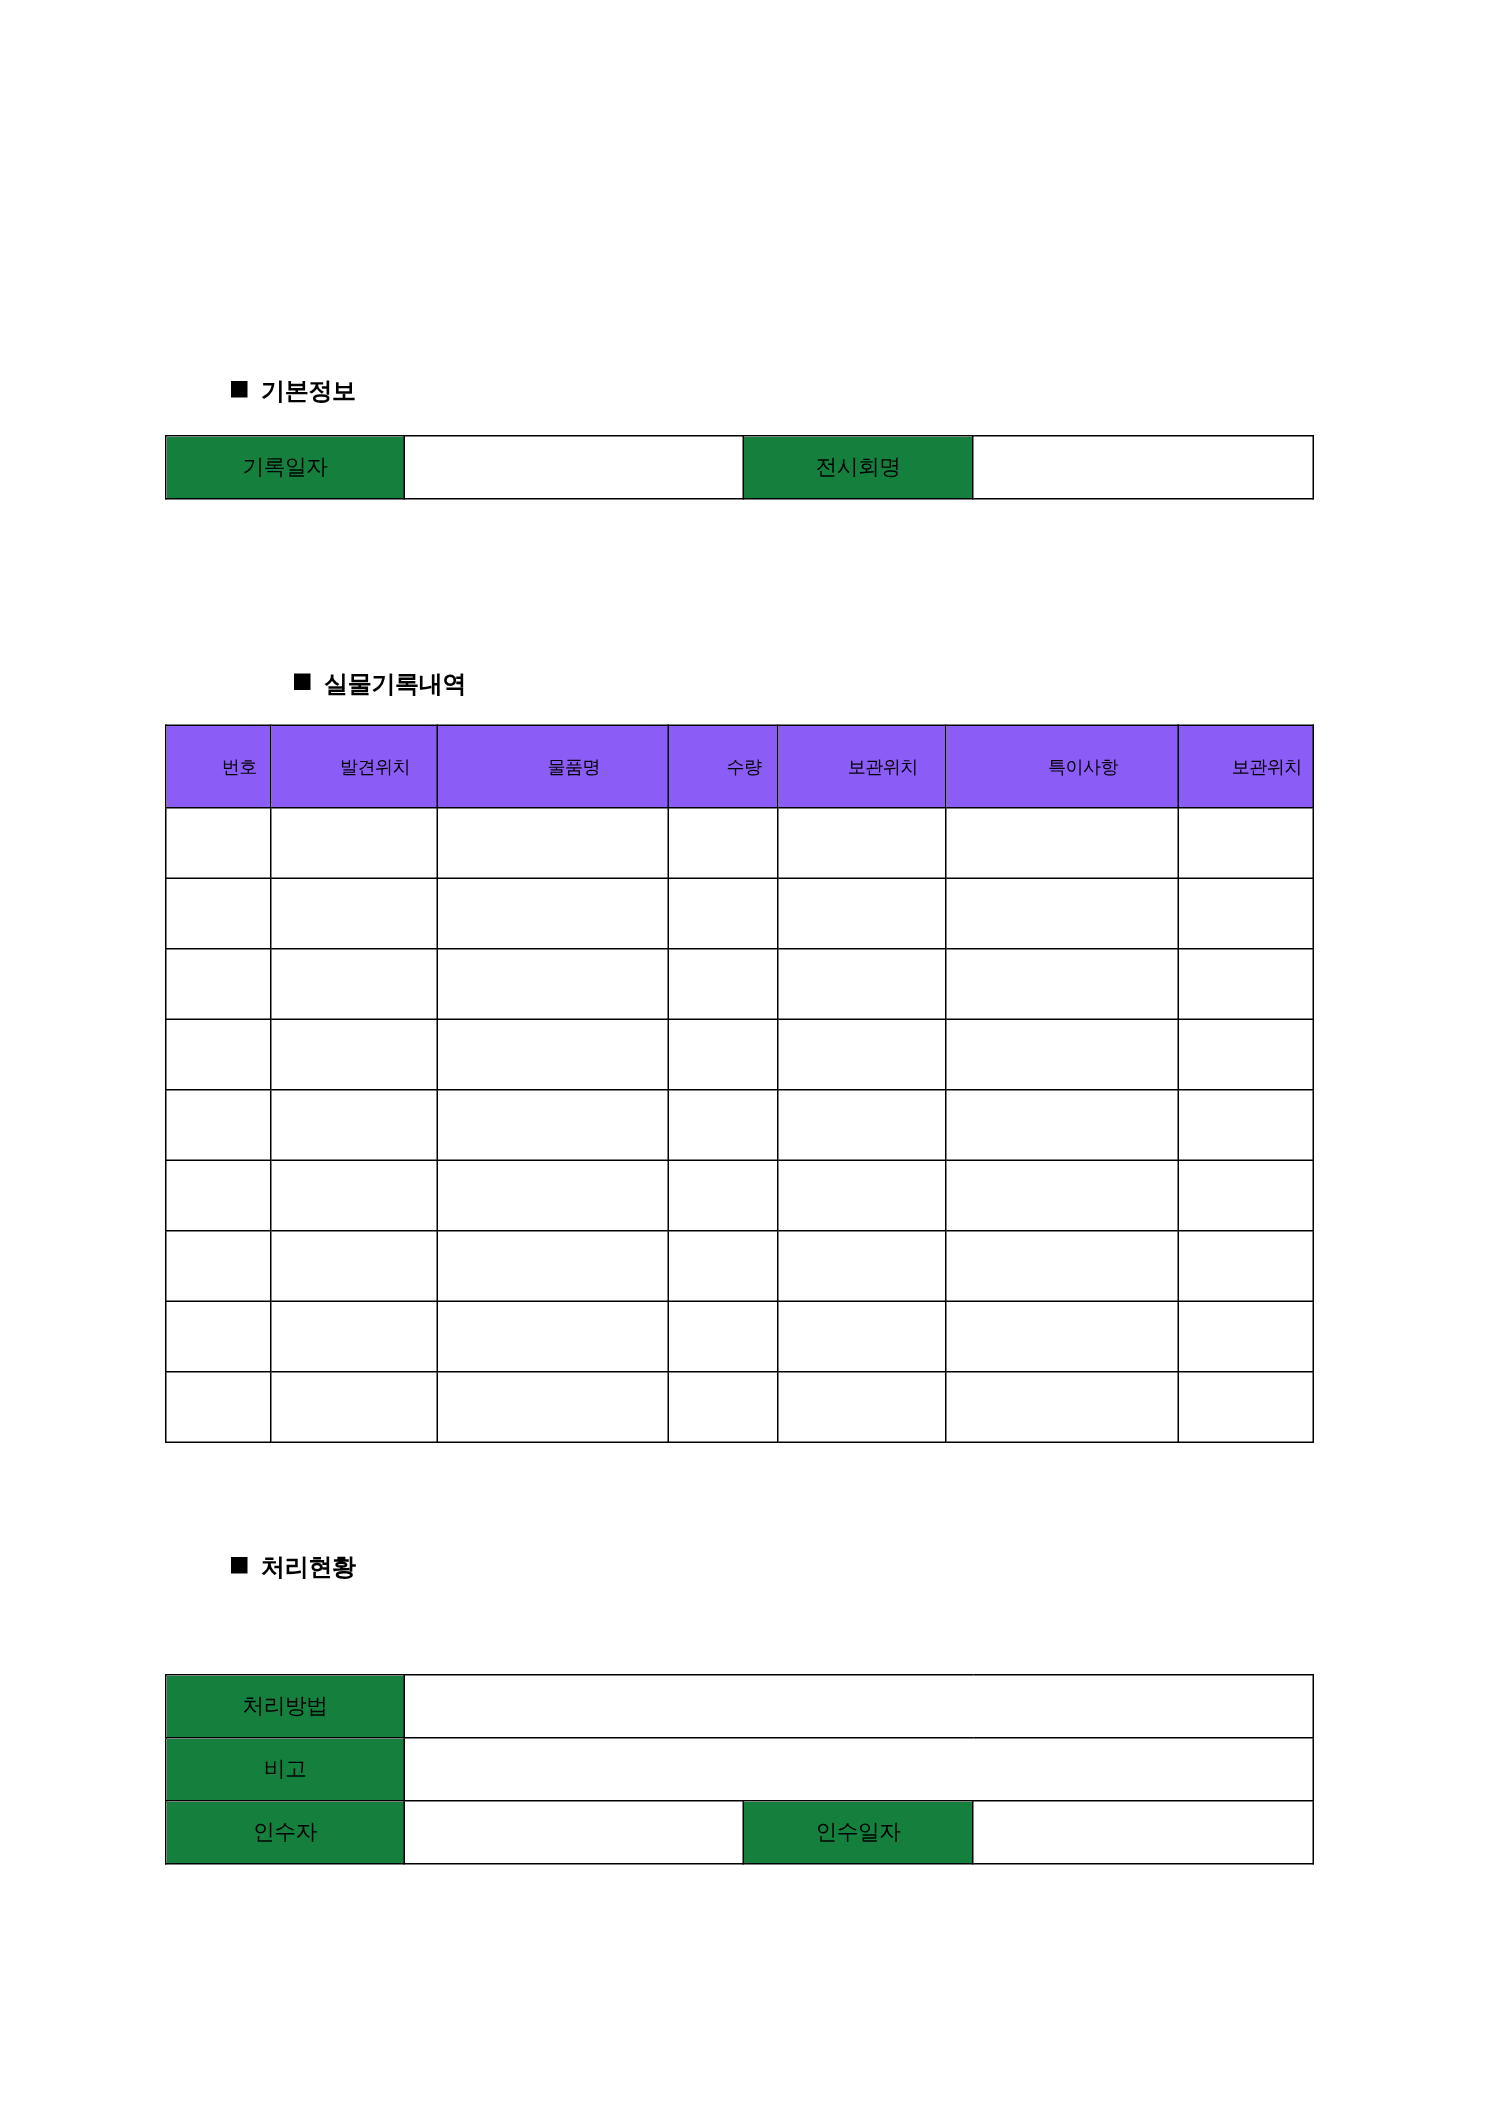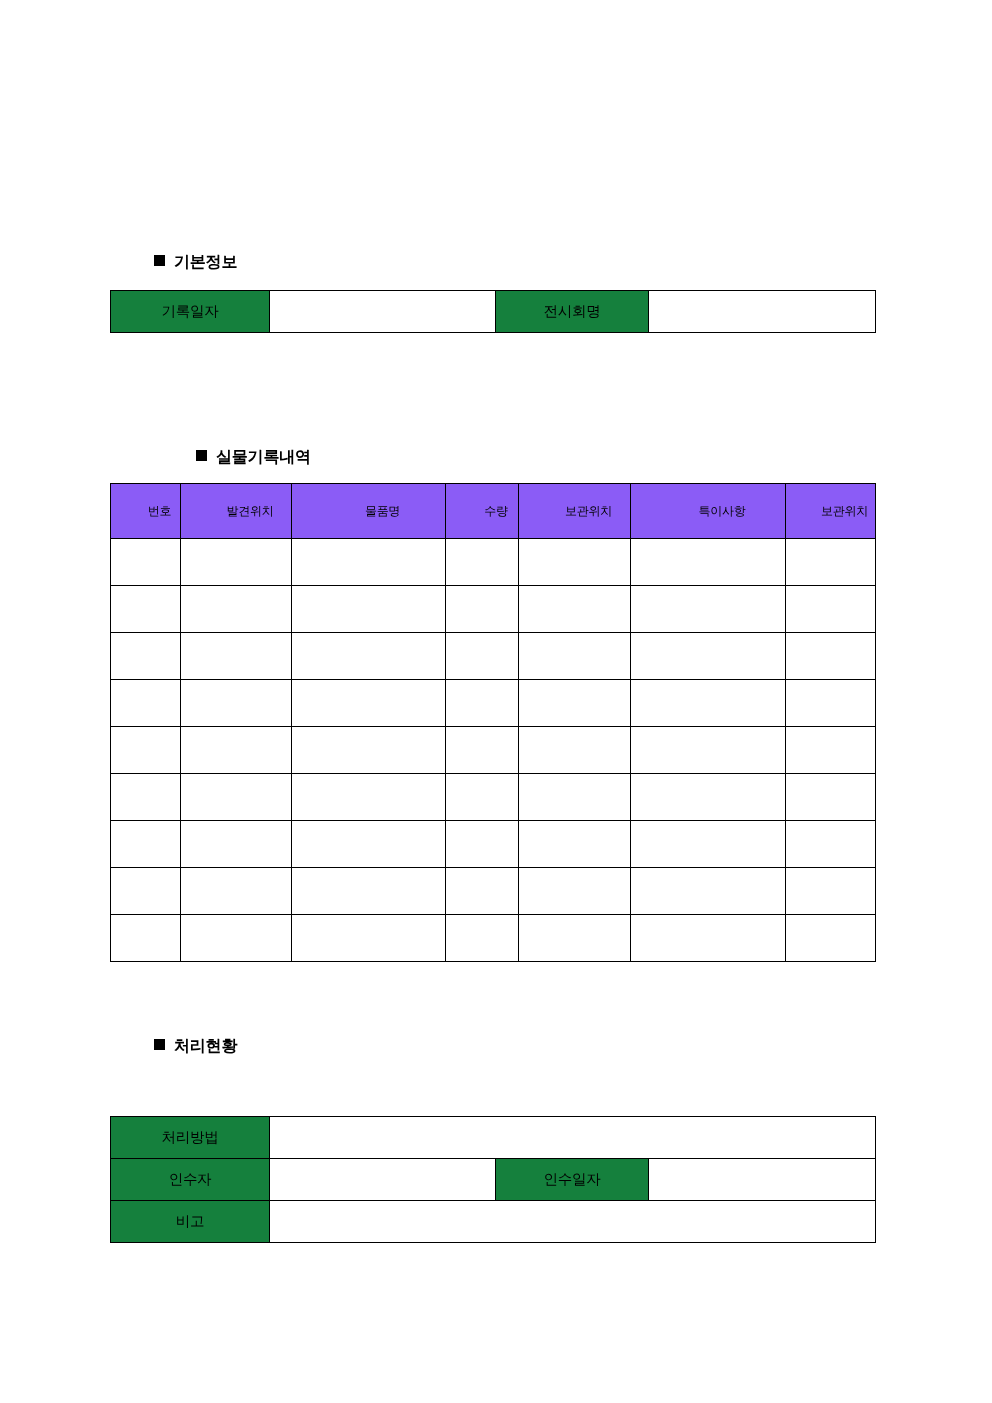--- a/index.html
+++ b/index.html
@@ -266,25 +266,25 @@
         <col class="col-w-b">
         <col class="col-w-c">
         <col class="col-w-d">
     </colgroup>
     <tbody>
       <tr>
         <td class="label-cell">처리방법</td>
         <td class="value-cell" colspan="3"></td>
       </tr>
       <tr>
-        <td class="label-cell">인수자</td>
-        <td class="value-cell"></td>
-        <td class="label-cell">인수일자</td>
-        <td class="value-cell"></td>
-      </tr>
-      <tr>
         <td class="label-cell">비고</td>
         <td class="value-cell" colspan="3"></td>
       </tr>
+      <tr>
+        <td class="label-cell">인수자</td>
+        <td class="value-cell"></td>
+        <td class="label-cell">인수일자</td>
+        <td class="value-cell"></td>
+      </tr>
     </tbody>
   </table>
 
 </div>
 
 </body></html>

